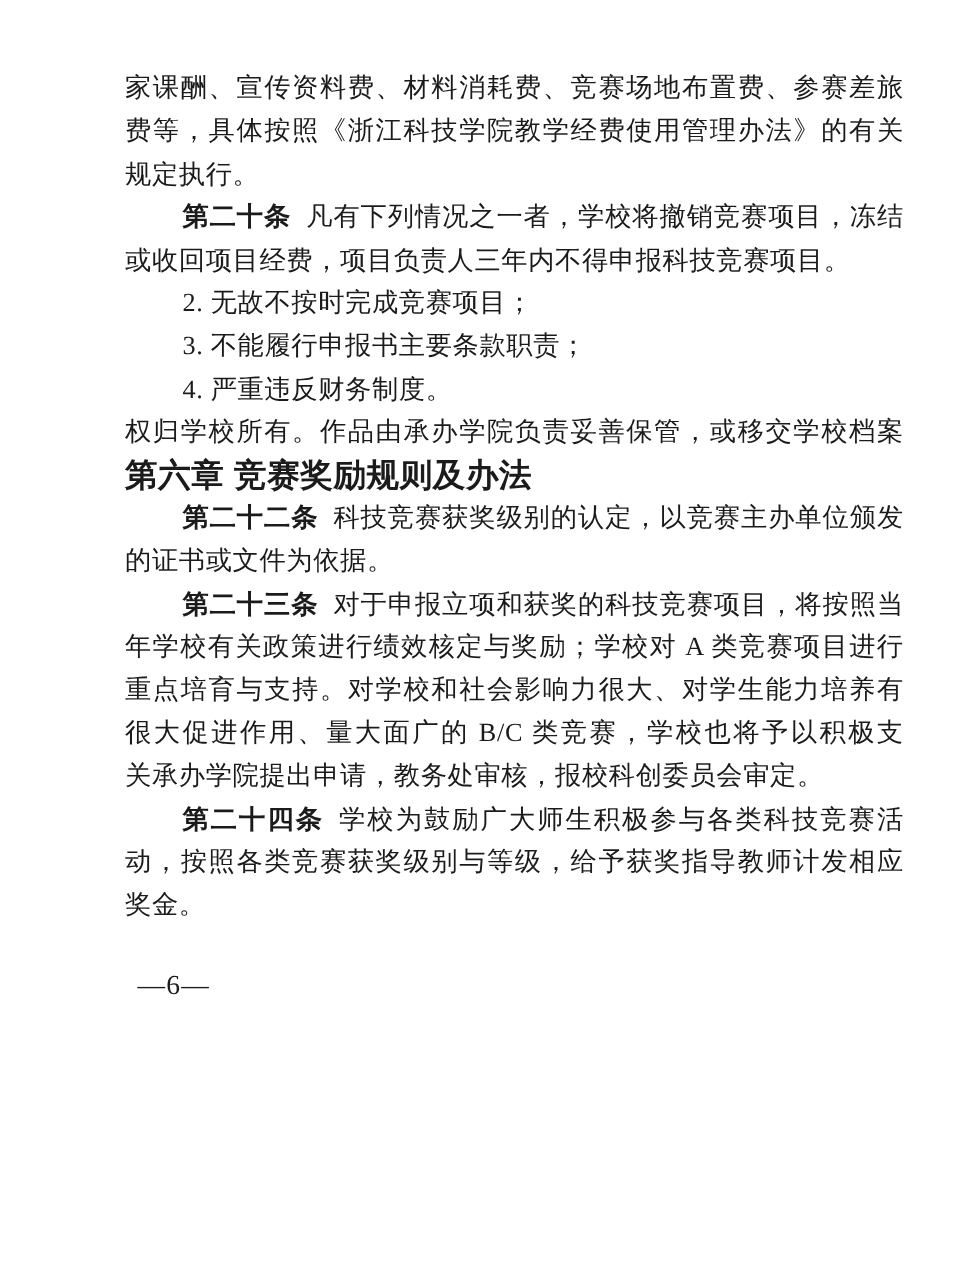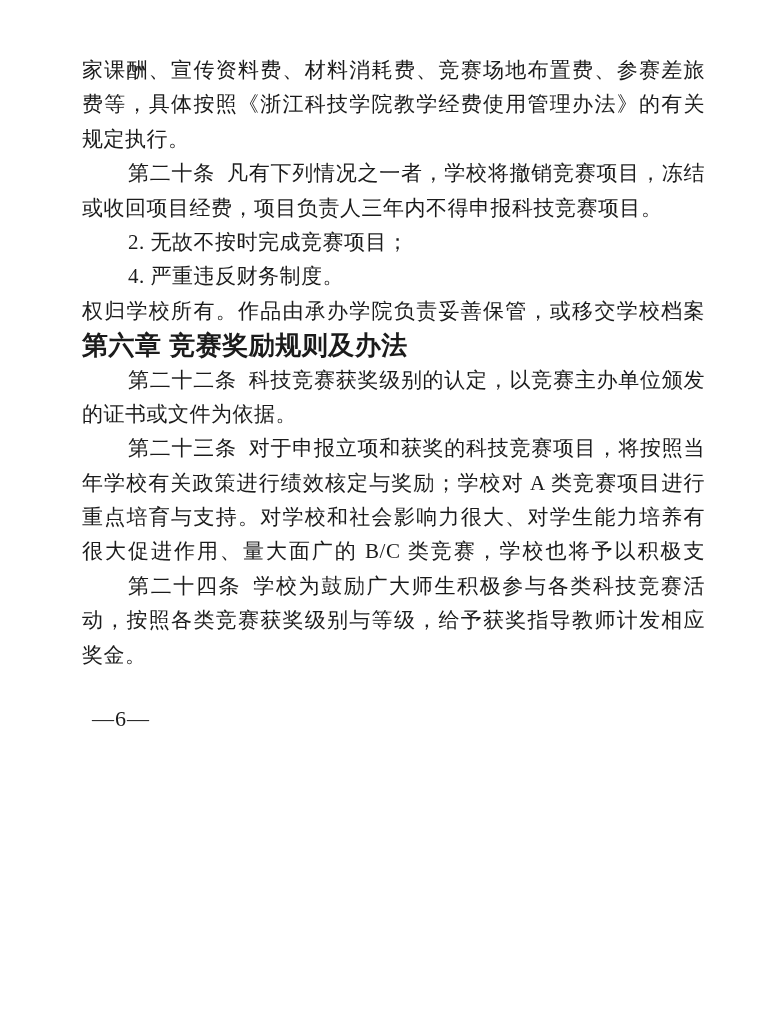--- a/index.html
+++ b/index.html
@@ -7,40 +7,40 @@
     position: relative;
     width: 779px;
     height: 1012px;
     background: #ffffff;
     font-family: "Liberation Serif", "DejaVu Serif", serif;
     color: #1b1b1b;
     overflow: hidden;
   }
   .text-block {
     position: absolute;
-    left: 82px;
+    left: 100px;
     top: 53px;
     width: 623px;
   }
   .line {
     font-size: 21px;
     line-height: 34.4px;
     height: 34.4px;
     letter-spacing: 0.5px;
     white-space: nowrap;
   }
   .line.fill {
     white-space: normal;
     overflow: hidden;
     text-align: justify;
     text-align-last: justify;
   }
   .line.indent { text-indent: 46px; }
   .article-label {
-    font-weight: 400;
+    font-weight: 700;
     margin-right: 12px;
   }
   .chapter-heading {
     font-family: "Liberation Sans", "DejaVu Sans", sans-serif;
     font-weight: 700;
     font-size: 26px;
     line-height: 34.4px;
     height: 34.4px;
     text-align: left;
     letter-spacing: 0.5px;
@@ -61,33 +61,35 @@
   <div class="text-block">
 
     <div class="line fill"><span>家课酬、宣传资料费、材料消耗费、竞赛场地布置费、参赛差旅</span></div>
     <div class="line fill"><span>费等，具体按照《浙江科技学院教学经费使用管理办法》的有关</span></div>
     <div class="line"><span>规定执行。</span></div>
 
     <div class="line indent fill"><span class="article-label">第二十条</span><span>凡有下列情况之一者，学校将撤销竞赛项目，冻结</span></div>
     <div class="line"><span>或收回项目经费，项目负责人三年内不得申报科技竞赛项目。</span></div>
 
     <div class="line indent"><span>2. 无故不按时完成竞赛项目；</span></div>
+    <div class="line indent"><span>3. 不能履行申报书主要条款职责；</span></div>
     <div class="line indent"><span>4. 严重违反财务制度。</span></div>
 
     <div class="line fill"><span>权归学校所有。作品由承办学院负责妥善保管，或移交学校档案</span></div>
 
     <div class="chapter-heading">第六章 竞赛奖励规则及办法</div>
 
     <div class="line indent fill"><span class="article-label">第二十二条</span><span>科技竞赛获奖级别的认定，以竞赛主办单位颁发</span></div>
     <div class="line"><span>的证书或文件为依据。</span></div>
 
     <div class="line indent fill"><span class="article-label">第二十三条</span><span>对于申报立项和获奖的科技竞赛项目，将按照当</span></div>
     <div class="line fill"><span>年学校有关政策进行绩效核定与奖励；学校对 A 类竞赛项目进行</span></div>
     <div class="line fill"><span>重点培育与支持。对学校和社会影响力很大、对学生能力培养有</span></div>
     <div class="line fill"><span>很大促进作用、量大面广的 B/C 类竞赛，学校也将予以积极支持，</span></div>
+    <div class="line"><span>关承办学院提出申请，教务处审核，报校科创委员会审定。</span></div>
 
     <div class="line indent fill"><span class="article-label">第二十四条</span><span>学校为鼓励广大师生积极参与各类科技竞赛活</span></div>
     <div class="line fill"><span>动，按照各类竞赛获奖级别与等级，给予获奖指导教师计发相应</span></div>
     <div class="line"><span>奖金。</span></div>
 
     <div class="page-number">—6—</div>
   </div>
 </div>
 
 </body></html>

